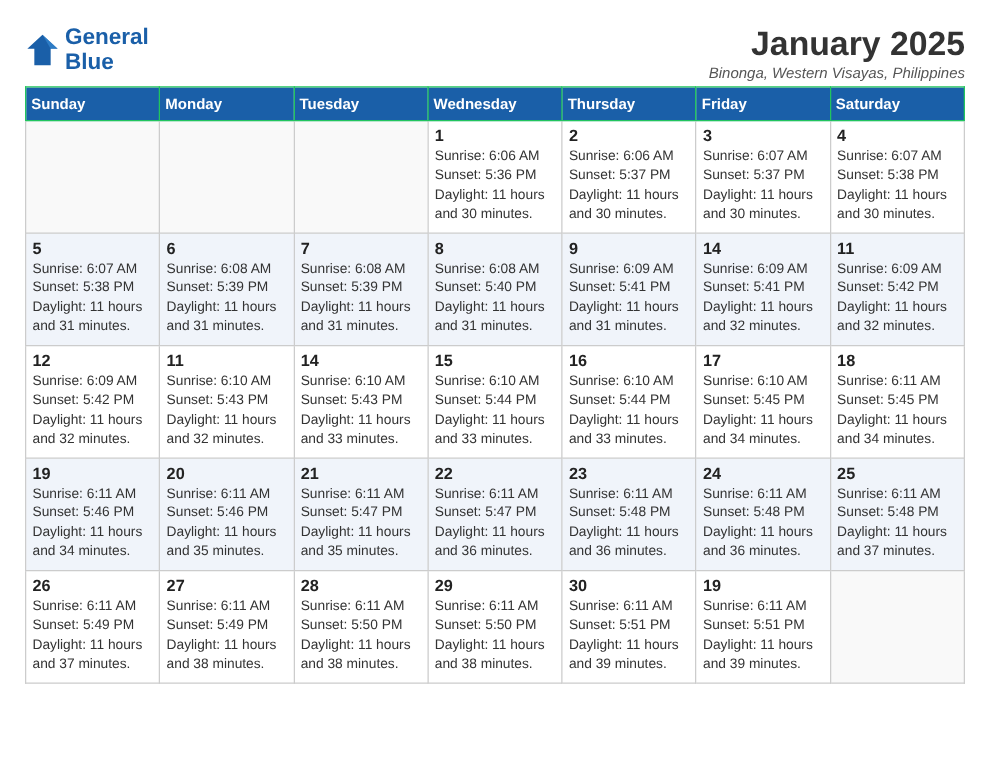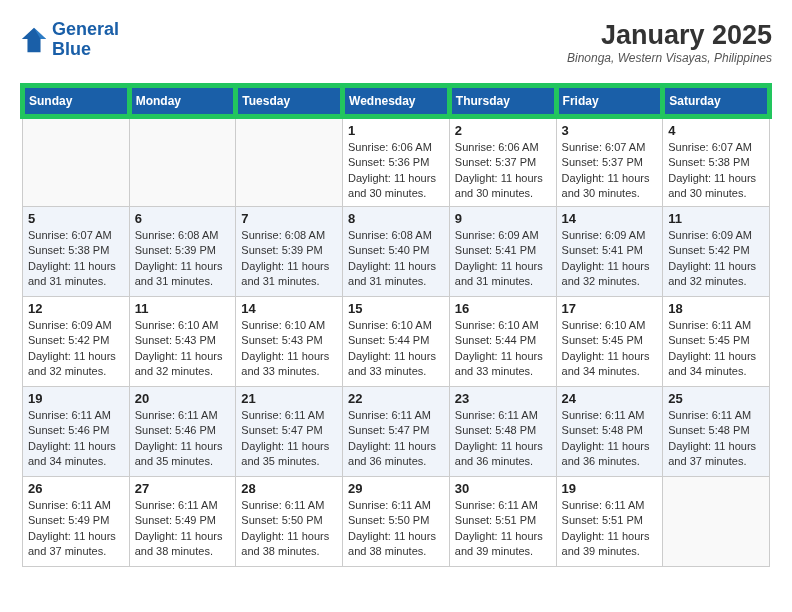--- a/index.html
+++ b/index.html
@@ -7,21 +7,21 @@
       font-family: Arial, sans-serif;
       background: #fff;
       width: 792px;
       min-height: 612px;
       padding: 20px;
     }
     .header {
       display: flex;
       justify-content: space-between;
       align-items: flex-start;
-      margin-bottom: 18px;
+      margin-bottom: 4px;
     }
     .logo {
       display: flex;
       align-items: center;
       gap: 4px;
     }
     .logo-text {
       font-size: 18px;
       font-weight: bold;
       color: #333;
@@ -52,21 +52,21 @@
       border-collapse: collapse;
       font-size: 11px;
     }
     th {
       background-color: #1a5fa8;
       color: #fff;
       padding: 6px 4px;
       text-align: left;
       font-size: 12px;
       font-weight: bold;
-      border: 5px solid #22c55e;
+      border: 1px solid #22c55e;
     }
     td {
       border: 1px solid #ccc;
       vertical-align: top;
       padding: 4px 5px;
       height: 90px;
       width: 107px;
       background: #fff;
     }
     td.empty {

